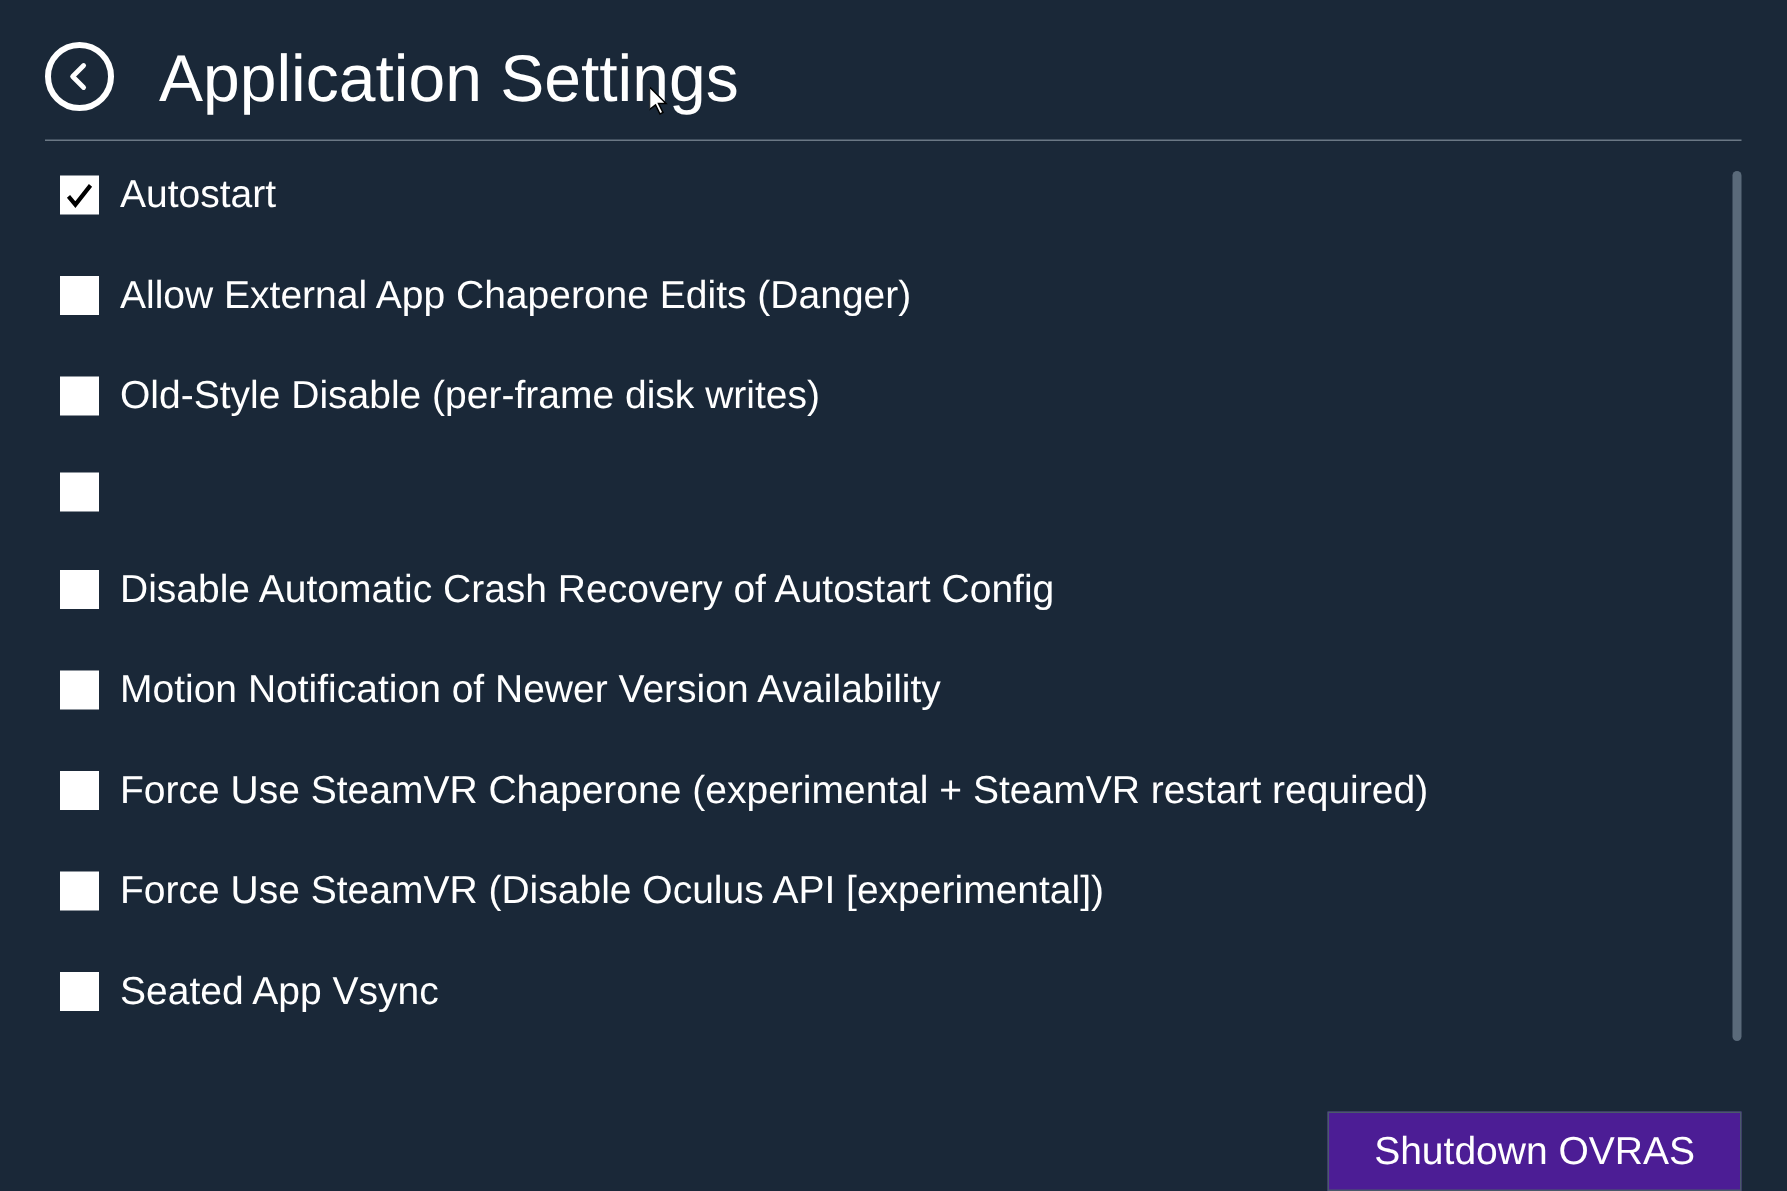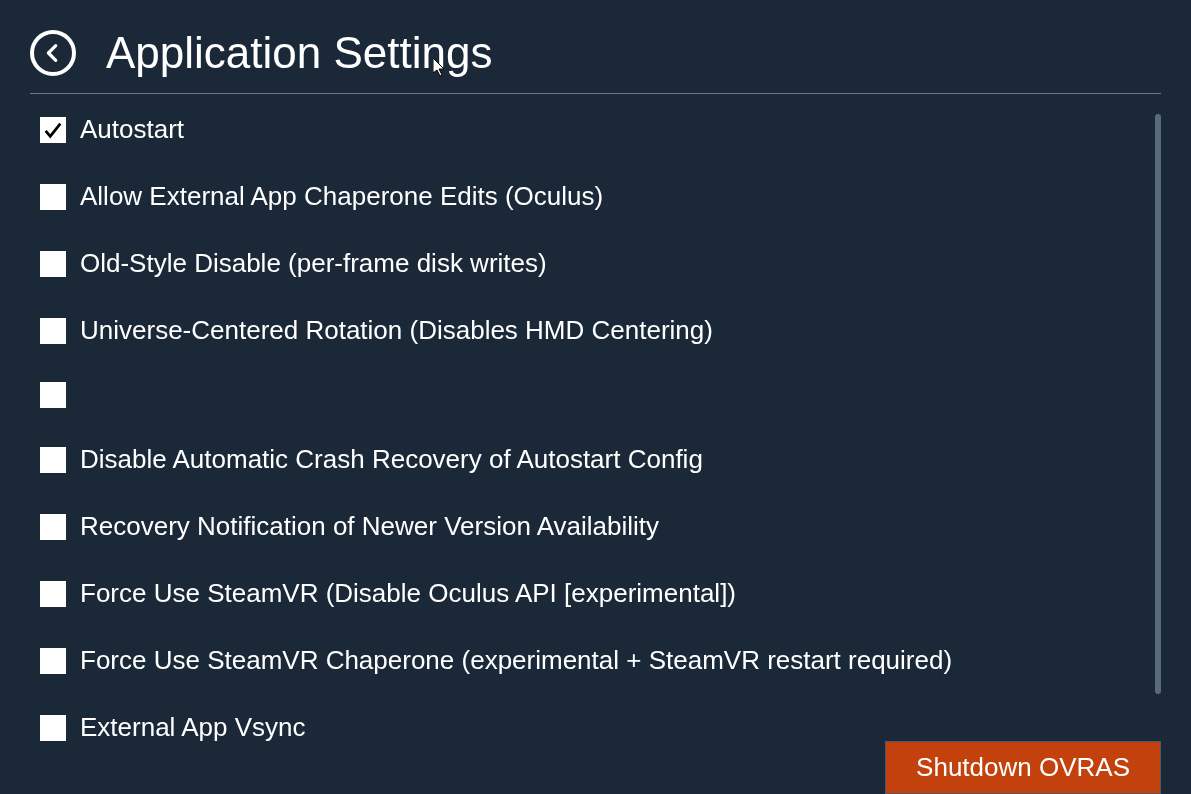--- a/index.html
+++ b/index.html
@@ -11,21 +11,21 @@
       background-color: #1a2838;
       color: #ffffff;
       font-family: "Segoe UI", Tahoma, sans-serif;
       width: 1191px;
       height: 794px;
       overflow: hidden;
       position: relative;
     }
     .header {
       display: flex;
-      align-items: center;
+      align-items: flex-start;
       padding: 28px 32px 15px 30px;
     }
     .back-button {
       width: 46px;
       height: 46px;
       border: 4px solid #ffffff;
       border-radius: 50%;
       display: flex;
       align-items: center;
       justify-content: center;
@@ -94,21 +94,21 @@
       height: 580px;
       background-color: #5a6a7a;
       border-radius: 3px;
     }
     .footer {
       position: absolute;
       bottom: 0;
       right: 30px;
     }
     .shutdown-button {
-      background-color: #c2410c;
+      background-color: #4c1d95;
       border: 1px solid #4a5a6a;
       color: #ffffff;
       font-size: 26px;
       padding: 10px 30px;
       cursor: pointer;
       font-family: inherit;
     }
     .cursor {
       position: absolute;
       top: 58px;
@@ -140,76 +140,70 @@
             <polyline points="4 13 9 19 20 5"></polyline>
           </svg>
       </div>
       <span class="setting-label">Autostart</span>
     </div>
 
     <div class="setting-row">
       <div class="checkbox">
         
       </div>
-      <span class="setting-label">Allow External App Chaperone Edits (Oculus)</span>
+      <span class="setting-label">Allow External App Chaperone Edits (Danger)</span>
     </div>
 
     <div class="setting-row">
       <div class="checkbox">
         
       </div>
       <span class="setting-label">Old-Style Disable (per-frame disk writes)</span>
     </div>
 
-    <div class="setting-row">
-      <div class="checkbox">
-        
-      </div>
-      <span class="setting-label">Universe-Centered Rotation (Disables HMD Centering)</span>
-    </div>
 
     <div class="setting-row">
       <div class="checkbox">
         
       </div>
     </div>
 
     <div class="setting-row">
       <div class="checkbox">
         
       </div>
       <span class="setting-label">Disable Automatic Crash Recovery of Autostart Config</span>
     </div>
 
     <div class="setting-row">
       <div class="checkbox">
         
       </div>
-      <span class="setting-label">Recovery Notification of Newer Version Availability</span>
+      <span class="setting-label">Motion Notification of Newer Version Availability</span>
+    </div>
+
+    <div class="setting-row">
+      <div class="checkbox">
+        
+      </div>
+      <span class="setting-label">Force Use SteamVR Chaperone (experimental + SteamVR restart required)</span>
     </div>
 
     <div class="setting-row">
       <div class="checkbox">
         
       </div>
       <span class="setting-label">Force Use SteamVR (Disable Oculus API [experimental])</span>
     </div>
 
     <div class="setting-row">
       <div class="checkbox">
         
       </div>
-      <span class="setting-label">Force Use SteamVR Chaperone (experimental + SteamVR restart required)</span>
-    </div>
-
-    <div class="setting-row">
-      <div class="checkbox">
-        
-      </div>
-      <span class="setting-label">External App Vsync</span>
+      <span class="setting-label">Seated App Vsync</span>
     </div>
 
   </div>
 
   <div class="scrollbar-track">
     <div class="scrollbar-thumb"></div>
   </div>
 </div>
 
 <div class="footer">

